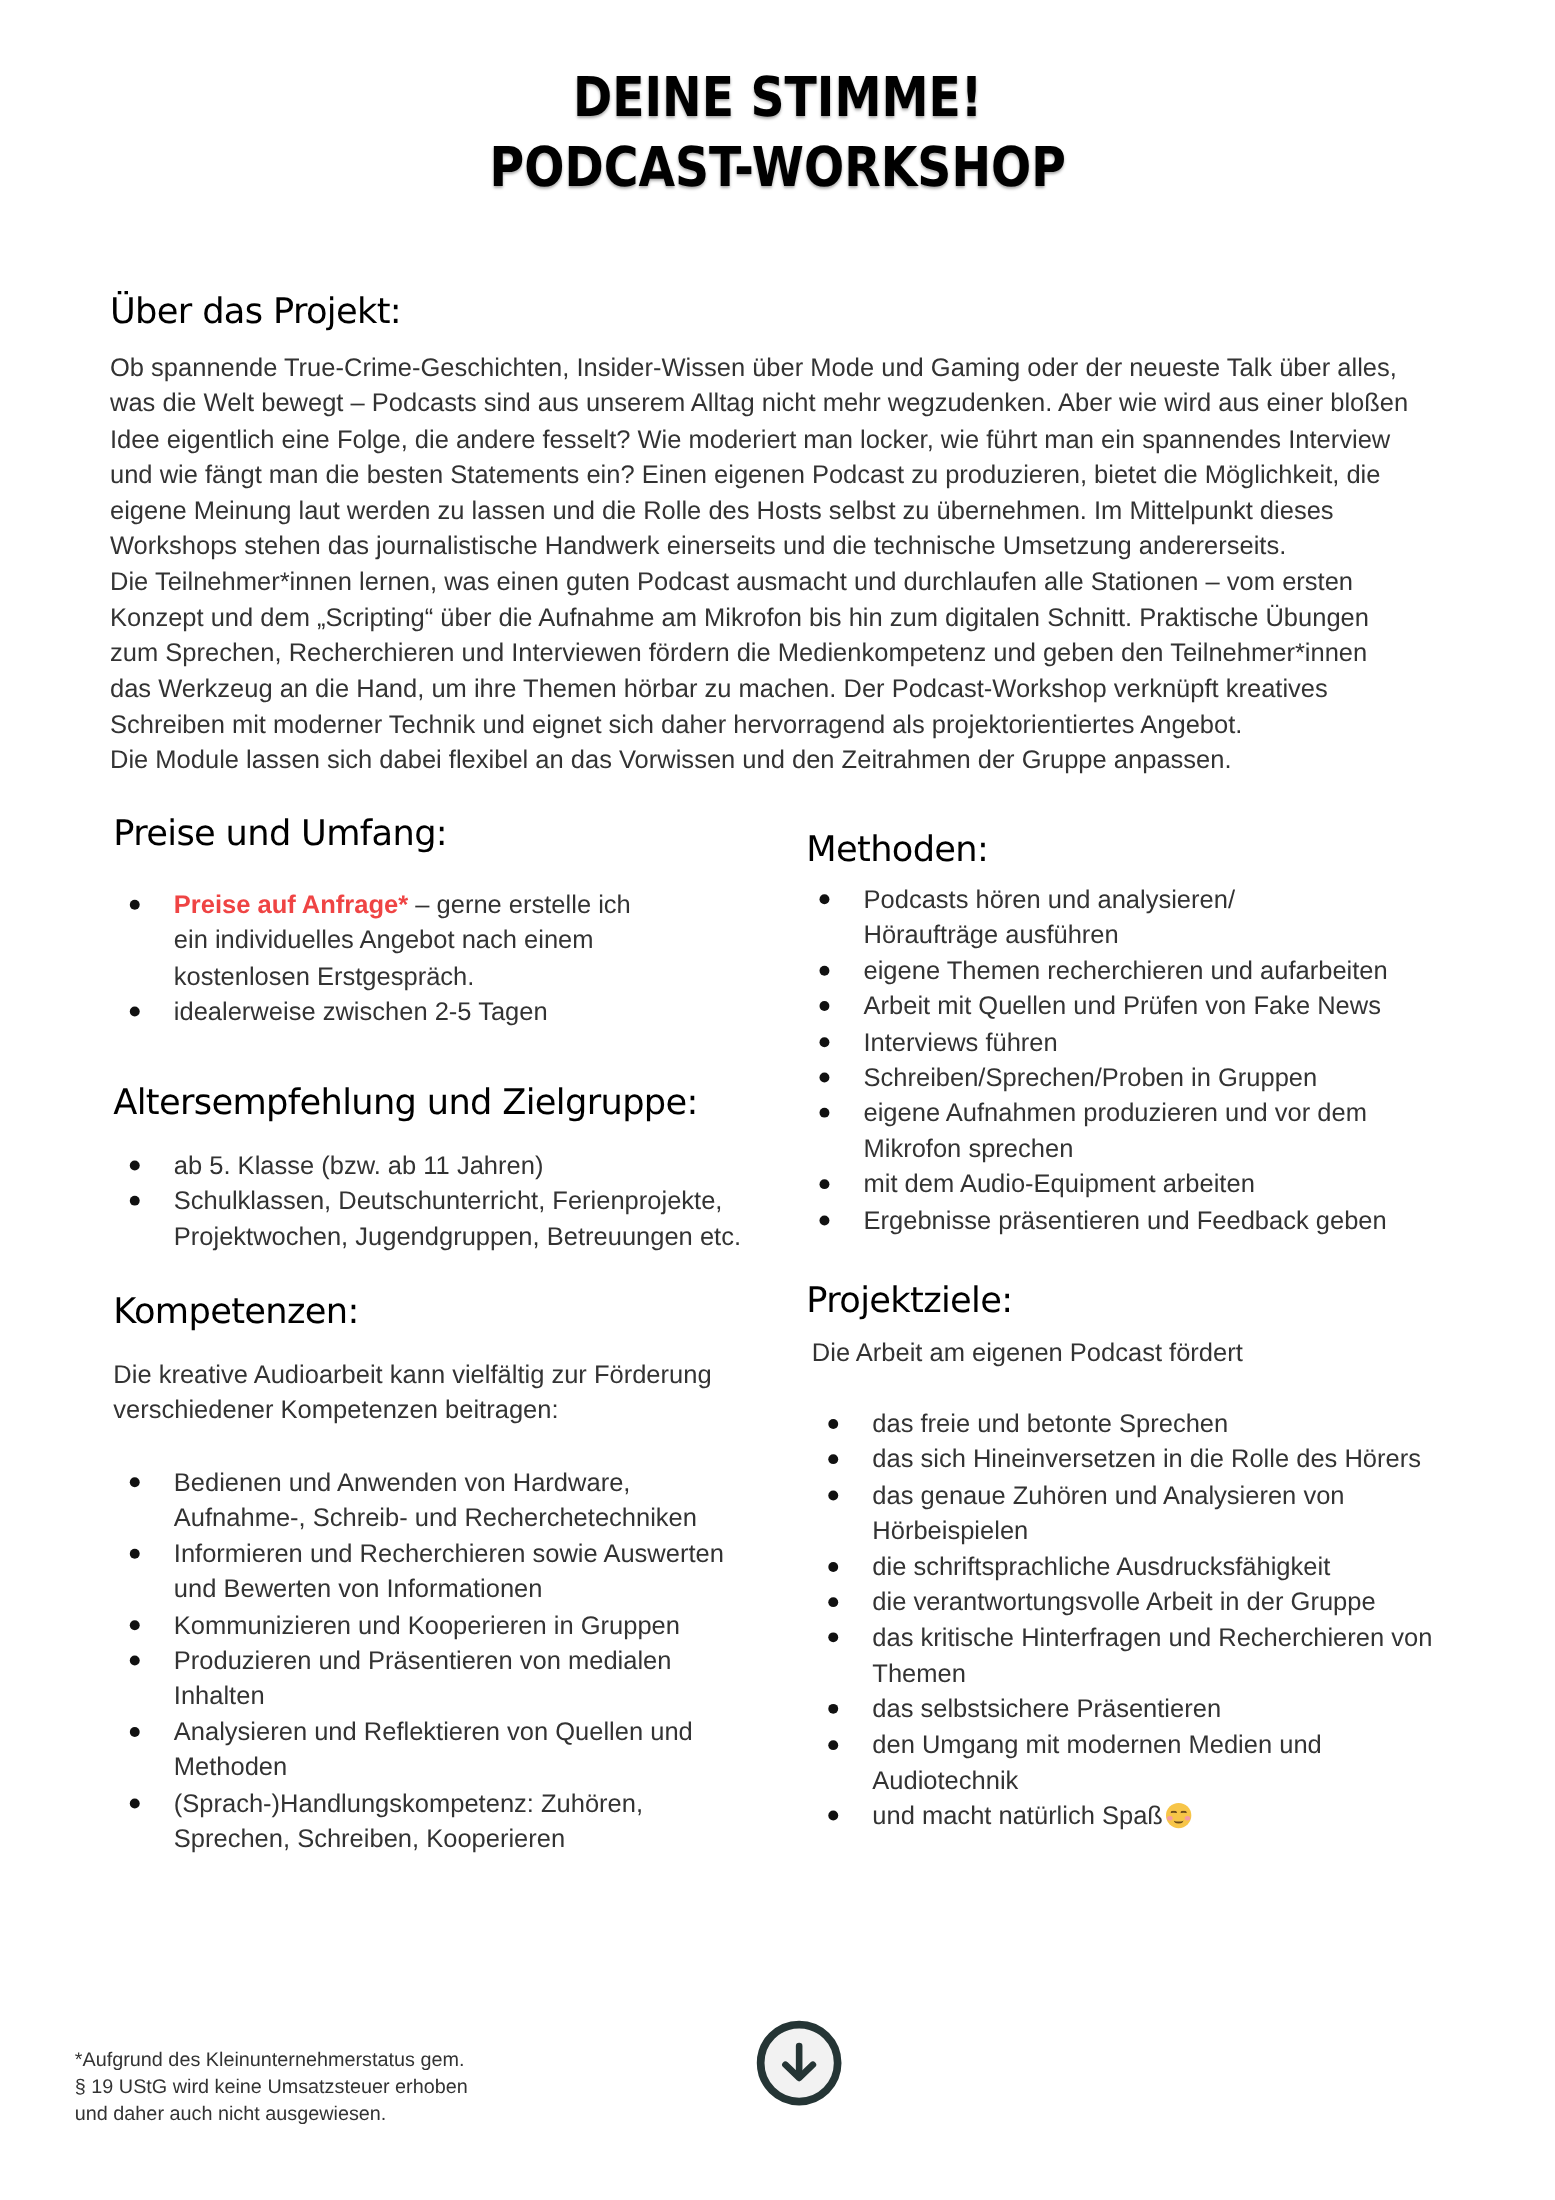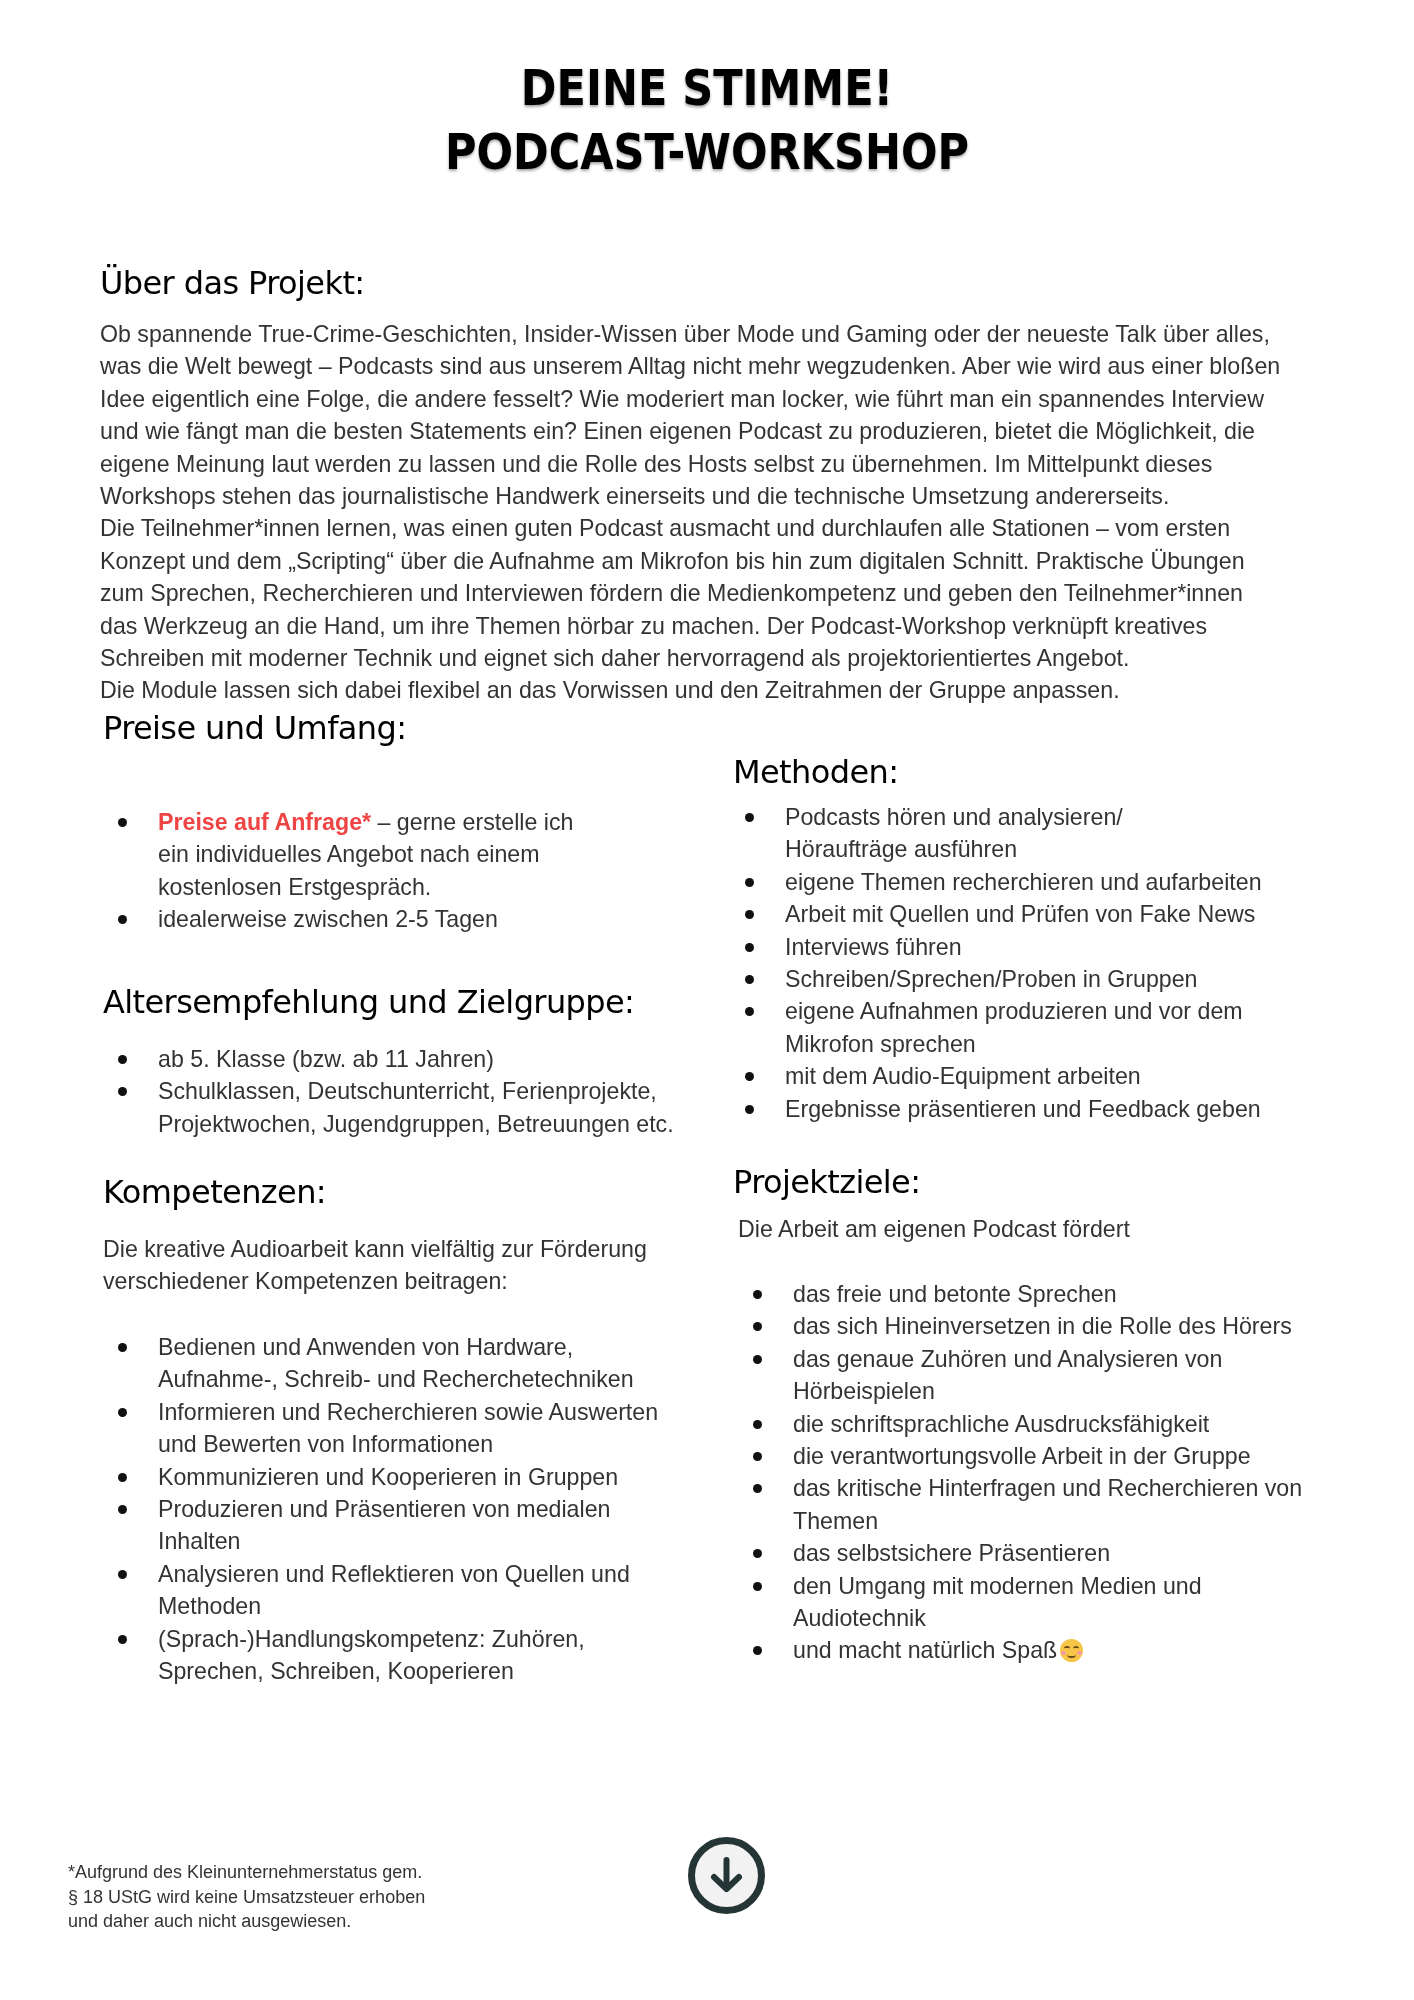--- a/index.html
+++ b/index.html
@@ -41,21 +41,21 @@
 <body>
 
 <div class="title">
   <span class="line">DEINE STIMME!</span>
   <span class="line">PODCAST-WORKSHOP</span>
 </div>
 
 <h2 style="left:100px; top:263px;">Über das Projekt:</h2>
 <div class="body-text" id="about-body" style="left:100px; top:318px; width:1240px;"><span>Ob spannende True-Crime-Geschichten, Insider-Wissen über Mode und Gaming oder der neueste Talk über alles,</span><br><span>was die Welt bewegt – Podcasts sind aus unserem Alltag nicht mehr wegzudenken. Aber wie wird aus einer bloßen</span><br><span>Idee eigentlich eine Folge, die andere fesselt? Wie moderiert man locker, wie führt man ein spannendes Interview</span><br><span>und wie fängt man die besten Statements ein? Einen eigenen Podcast zu produzieren, bietet die Möglichkeit, die</span><br><span>eigene Meinung laut werden zu lassen und die Rolle des Hosts selbst zu übernehmen. Im Mittelpunkt dieses</span><br><span>Workshops stehen das journalistische Handwerk einerseits und die technische Umsetzung andererseits.</span><br><span>Die Teilnehmer*innen lernen, was einen guten Podcast ausmacht und durchlaufen alle Stationen – vom ersten</span><br><span>Konzept und dem „Scripting“ über die Aufnahme am Mikrofon bis hin zum digitalen Schnitt. Praktische Übungen</span><br><span>zum Sprechen, Recherchieren und Interviewen fördern die Medienkompetenz und geben den Teilnehmer*innen</span><br><span>das Werkzeug an die Hand, um ihre Themen hörbar zu machen. Der Podcast-Workshop verknüpft kreatives</span><br><span>Schreiben mit moderner Technik und eignet sich daher hervorragend als projektorientiertes Angebot.</span><br><span>Die Module lassen sich dabei flexibel an das Vorwissen und den Zeitrahmen der Gruppe anpassen.</span></div>
 
-<h2 style="left:103px; top:708px;">Preise und Umfang:</h2>
+<h2 style="left:103px; top:737px;">Preise und Umfang:</h2>
 <ul class="blist" id="pricing-list" style="left:118px; top:806px; width:560px;">
     <li><span class="bullet"></span><b>Preise auf Anfrage*</b><span> – gerne erstelle ich</span><br><span>ein individuelles Angebot nach einem</span><br><span>kostenlosen Erstgespräch.</span></li>
     <li><span class="bullet"></span><span>idealerweise zwischen 2-5 Tagen</span></li>
   </ul>
 
 <h2 style="left:103px; top:982px;">Altersempfehlung und Zielgruppe:</h2>
 <ul class="blist" id="audience-list" style="left:118px; top:1043px; width:580px;">
     <li><span class="bullet"></span><span>ab 5. Klasse (bzw. ab 11 Jahren)</span></li>
     <li><span class="bullet"></span><span>Schulklassen, Deutschunterricht, Ferienprojekte,</span><br><span>Projektwochen, Jugendgruppen, Betreuungen etc.</span></li>
   </ul>
@@ -90,19 +90,19 @@
     <li><span class="bullet"></span><span>das sich Hineinversetzen in die Rolle des Hörers</span></li>
     <li><span class="bullet"></span><span>das genaue Zuhören und Analysieren von</span><br><span>Hörbeispielen</span></li>
     <li><span class="bullet"></span><span>die schriftsprachliche Ausdrucksfähigkeit</span></li>
     <li><span class="bullet"></span><span>die verantwortungsvolle Arbeit in der Gruppe</span></li>
     <li><span class="bullet"></span><span>das kritische Hinterfragen und Recherchieren von</span><br><span>Themen</span></li>
     <li><span class="bullet"></span><span>das selbstsichere Präsentieren</span></li>
     <li><span class="bullet"></span><span>den Umgang mit modernen Medien und</span><br><span>Audiotechnik</span></li>
     <li><span class="bullet"></span><span>und macht natürlich Spaß</span><span class="emoji"><span class="mouth"></span><span class="cheek-l"></span><span class="cheek-r"></span></span></li>
   </ul>
 
-<div class="footnote" id="footnote"><span>*Aufgrund des Kleinunternehmerstatus gem.</span><br><span>§ 18 UStG wird keine Umsatzsteuer erhoben</span><br><span>und daher auch nicht ausgewiesen.</span></div>
+<div class="footnote" id="footnote"><span>*Aufgrund des Kleinunternehmerstatus gem.</span><br><span>§ 19 UStG wird keine Umsatzsteuer erhoben</span><br><span>und daher auch nicht ausgewiesen.</span></div>
 <div class="down-btn">
   <svg viewBox="0 0 63 63">
     <line x1="31.5" y1="16" x2="31.5" y2="44" stroke="#253535" stroke-width="6" stroke-linecap="round"></line>
     <polyline points="19,33 31.5,45 44,33" fill="none" stroke="#253535" stroke-width="6" stroke-linecap="round" stroke-linejoin="round"></polyline>
   </svg>
 </div>
 
 </body></html>

